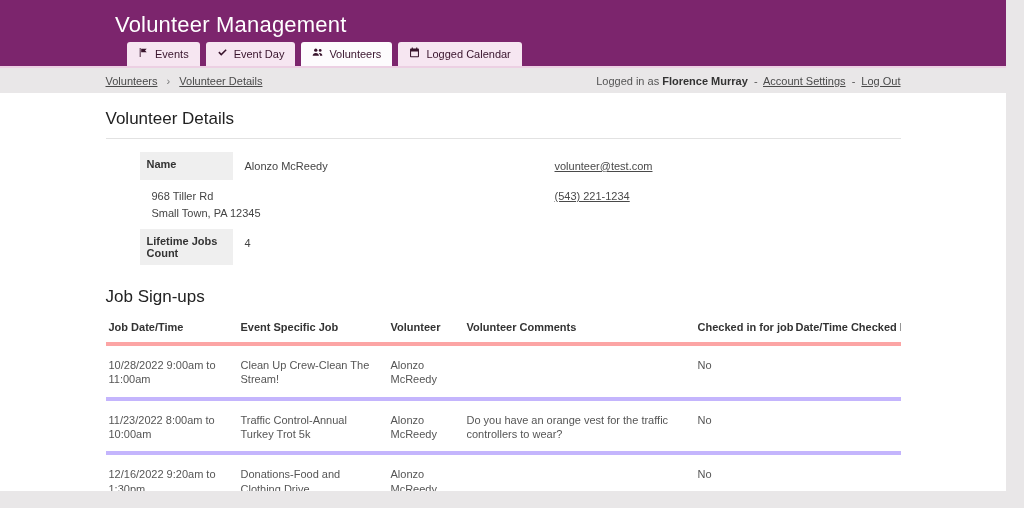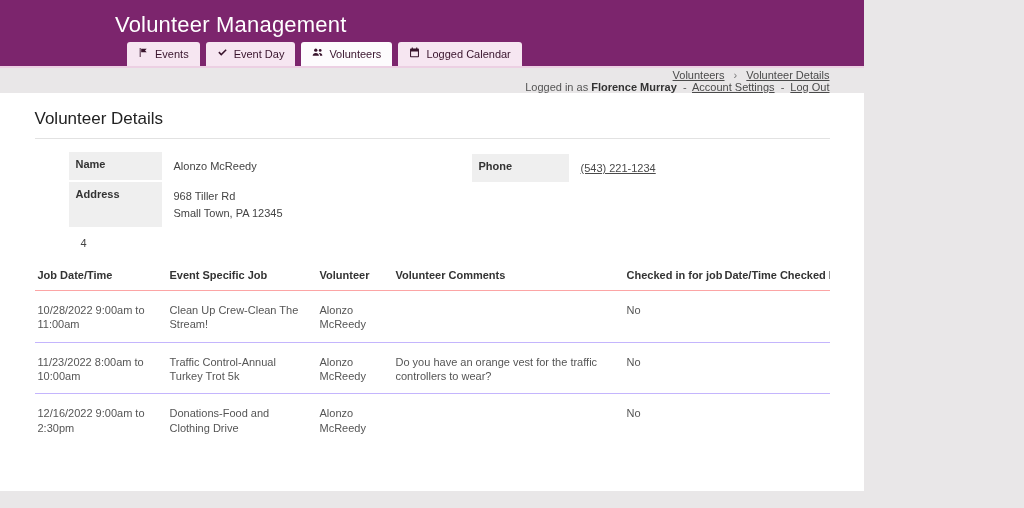--- a/index.html
+++ b/index.html
@@ -3,21 +3,21 @@
 <meta charset="utf-8">
 <style>
   * { box-sizing: border-box; }
   html, body { margin: 0; padding: 0; }
   body {
     width: 1024px; height: 508px;
     background: #e9e7e8;
     font-family: "Liberation Sans", sans-serif;
     overflow: hidden;
   }
-  .page { width: 864px; height: 508px; position: relative; }
+  .page { width: 1006px; height: 508px; position: relative; }
 
   
   .appheader {
     background: #7c256d;
     height: 68px;
     position: relative;
     border-bottom: 2px solid #ecd0e3;
   }
   .app-title {
     margin: 0;
@@ -36,22 +36,22 @@
     cursor: pointer;
     white-space: nowrap;
   }
   .tab.active { background: #fdfbfd; }
   .tab svg { width: 11px; height: 11px; fill: #38142c; flex: 0 0 auto; }
 
   
   .crumbbar { background: #e9e7e8; height: 25px; display: flex; align-items: center; }
   .crumb-inner {
     width: 795px; margin: 0 auto;
-    display: flex; justify-content: space-between; align-items: flex-end;
-    font-size: 11px; color: #555; flex-direction: column;
+    display: flex; justify-content: space-between; align-items: center;
+    font-size: 11px; color: #555;
   }
   .lnk { color: #4a4a4a; text-decoration: underline; cursor: pointer; }
   .crumb-sep { color: #777; margin: 0 6px; font-size: 11px; }
   .session b { color: #333; }
   .session .dash { margin: 0 3px; }
 
   
   .main { background: #ffffff; height: 398px; overflow: hidden; }
   .container { width: 795px; margin: 0 auto; }
   .section-heading {
@@ -73,27 +73,27 @@
   }
   .dcol-right .dlabel { width: 97px; flex: 0 0 97px; }
   .dvalue { font-size: 11px; color: #444; padding: 6px 0 5px 12px; line-height: 1.55; }
 
   
   .signups-heading { padding-top: 20px; padding-bottom: 4px; }
   table.signups { width: 795px; border-collapse: collapse; table-layout: fixed; }
   table.signups th {
     text-align: left; font-size: 11px; font-weight: 700; color: #333;
     padding: 10px 8px 9px 3px;
-    border-bottom: 1px solid #fca5a5;
+    border-bottom: 4px solid #fca5a5;
     white-space: nowrap; overflow: hidden;
   }
   table.signups td {
     font-size: 11px; color: #555;
     padding: 12px 10px 10px 3px;
-    border-bottom: 1px solid #c4b5fd;
+    border-bottom: 4px solid #c4b5fd;
     vertical-align: top; line-height: 1.3;
   }
   table.signups tr:last-child td { border-bottom: none; }
   .c1 { width: 132px; } .c2 { width: 150px; } .c3 { width: 76px; }
   .c4 { width: 231px; } .c5 { width: 98px; }  .c6 { width: 108px; }
 </style>
 </head>
 <body>
 
 <div class="page">
@@ -163,40 +163,41 @@
       <h2 class="section-heading">Volunteer Details</h2>
       <div class="rule"></div>
 
       <div class="details-grid">
         <div class="dcol-left">
           <div class="drow">
             <div class="dlabel">Name</div>
             <div class="dvalue">Alonzo McReedy</div>
           </div>
           <div class="drow">
-            <div class="dlabel">Address</div>
             <div class="dvalue">
               <div>968 Tiller Rd</div>
               <div>Small Town, PA 12345</div>
             </div>
           </div>
           <div class="drow">
+            <div class="dlabel">Lifetime Jobs Count</div>
             <div class="dvalue">4</div>
           </div>
         </div>
         <div class="dcol-right">
           <div class="drow">
-          </div>
-          <div class="drow">
-            <div class="dlabel">Phone</div>
+            <div class="dvalue"><span class="lnk">volunteer@test.com</span></div>
+          </div>
+          <div class="drow">
             <div class="dvalue"><span class="lnk">(543) 221-1234</span></div>
           </div>
         </div>
       </div>
 
+      <h2 class="section-heading signups-heading">Job Sign-ups</h2>
 
       <table class="signups">
         <colgroup>
           <col class="c1">
             <col class="c2">
             <col class="c3">
             <col class="c4">
             <col class="c5">
             <col class="c6">
         </colgroup>
@@ -221,21 +222,21 @@
           </tr>
           <tr>
             <td>11/23/2022 8:00am to 10:00am</td>
             <td>Traffic Control-Annual Turkey Trot 5k</td>
             <td>Alonzo McReedy</td>
             <td>Do you have an orange vest for the traffic controllers to wear?</td>
             <td>No</td>
             <td></td>
           </tr>
           <tr>
-            <td>12/16/2022 9:00am to 2:30pm</td>
+            <td>12/16/2022 9:20am to 1:30pm</td>
             <td>Donations-Food and Clothing Drive</td>
             <td>Alonzo McReedy</td>
             <td></td>
             <td>No</td>
             <td></td>
           </tr>
 
         </tbody>
       </table>
 

